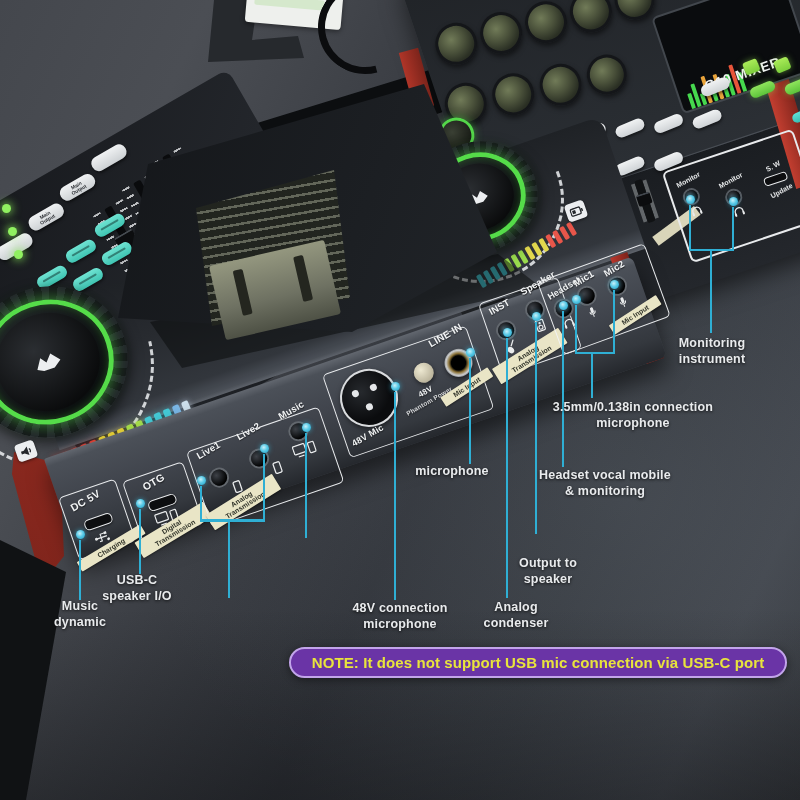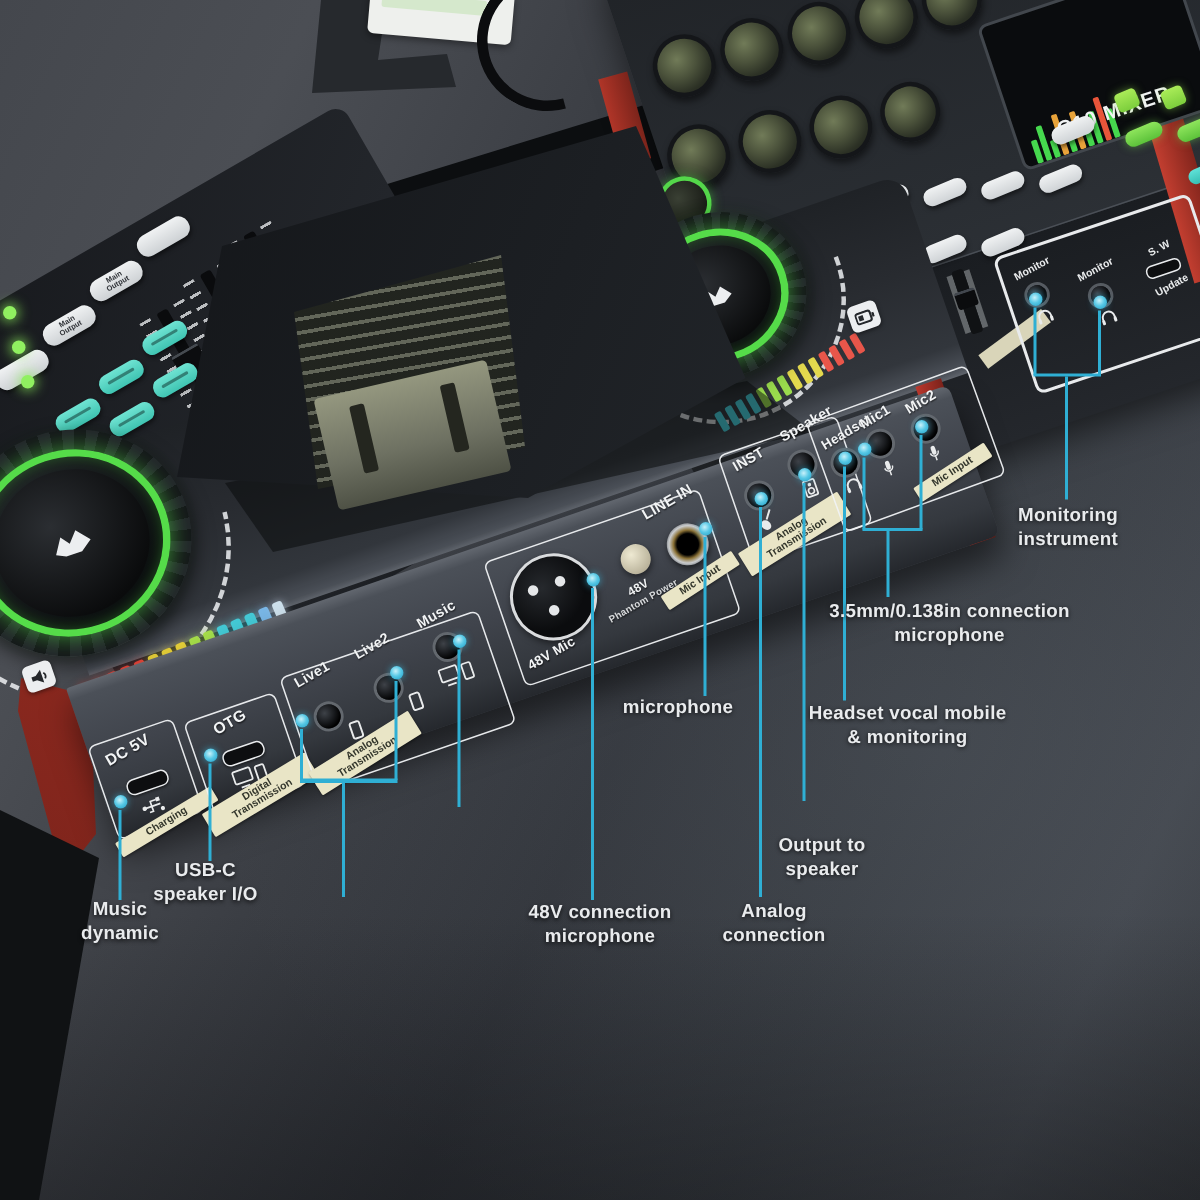--- a/index.html
+++ b/index.html
@@ -495,34 +495,35 @@
   </div>
   <div class="lab" style="left:452px;top:464px">
       <span>microphone</span>
   </div>
   <div class="lab" style="left:400px;top:601px">
     <span>48V connection</span>
       <span>microphone</span>
   </div>
   <div class="lab" style="left:516px;top:600px">
     <span>Analog</span>
-      <span>connection</span>
+      <span>condenser</span>
   </div>
   <div class="lab" style="left:548px;top:556px">
     <span>Output to</span>
       <span>speaker</span>
   </div>
   <div class="lab" style="left:605px;top:468px">
     <span>Headset vocal mobile</span>
       <span>&amp; monitoring</span>
   </div>
   <div class="lab" style="left:633px;top:400px">
     <span>3.5mm/0.138in connection</span>
       <span>microphone</span>
   </div>
   <div class="lab" style="left:712px;top:336px">
     <span>Monitoring</span>
       <span>instrument</span>
   </div>
 
+  <div class="note">NOTE: It does not support USB mic connection via USB-C port</div>
 
   <div class="abs ov2"></div>
 </div>
 
 </body></html>

